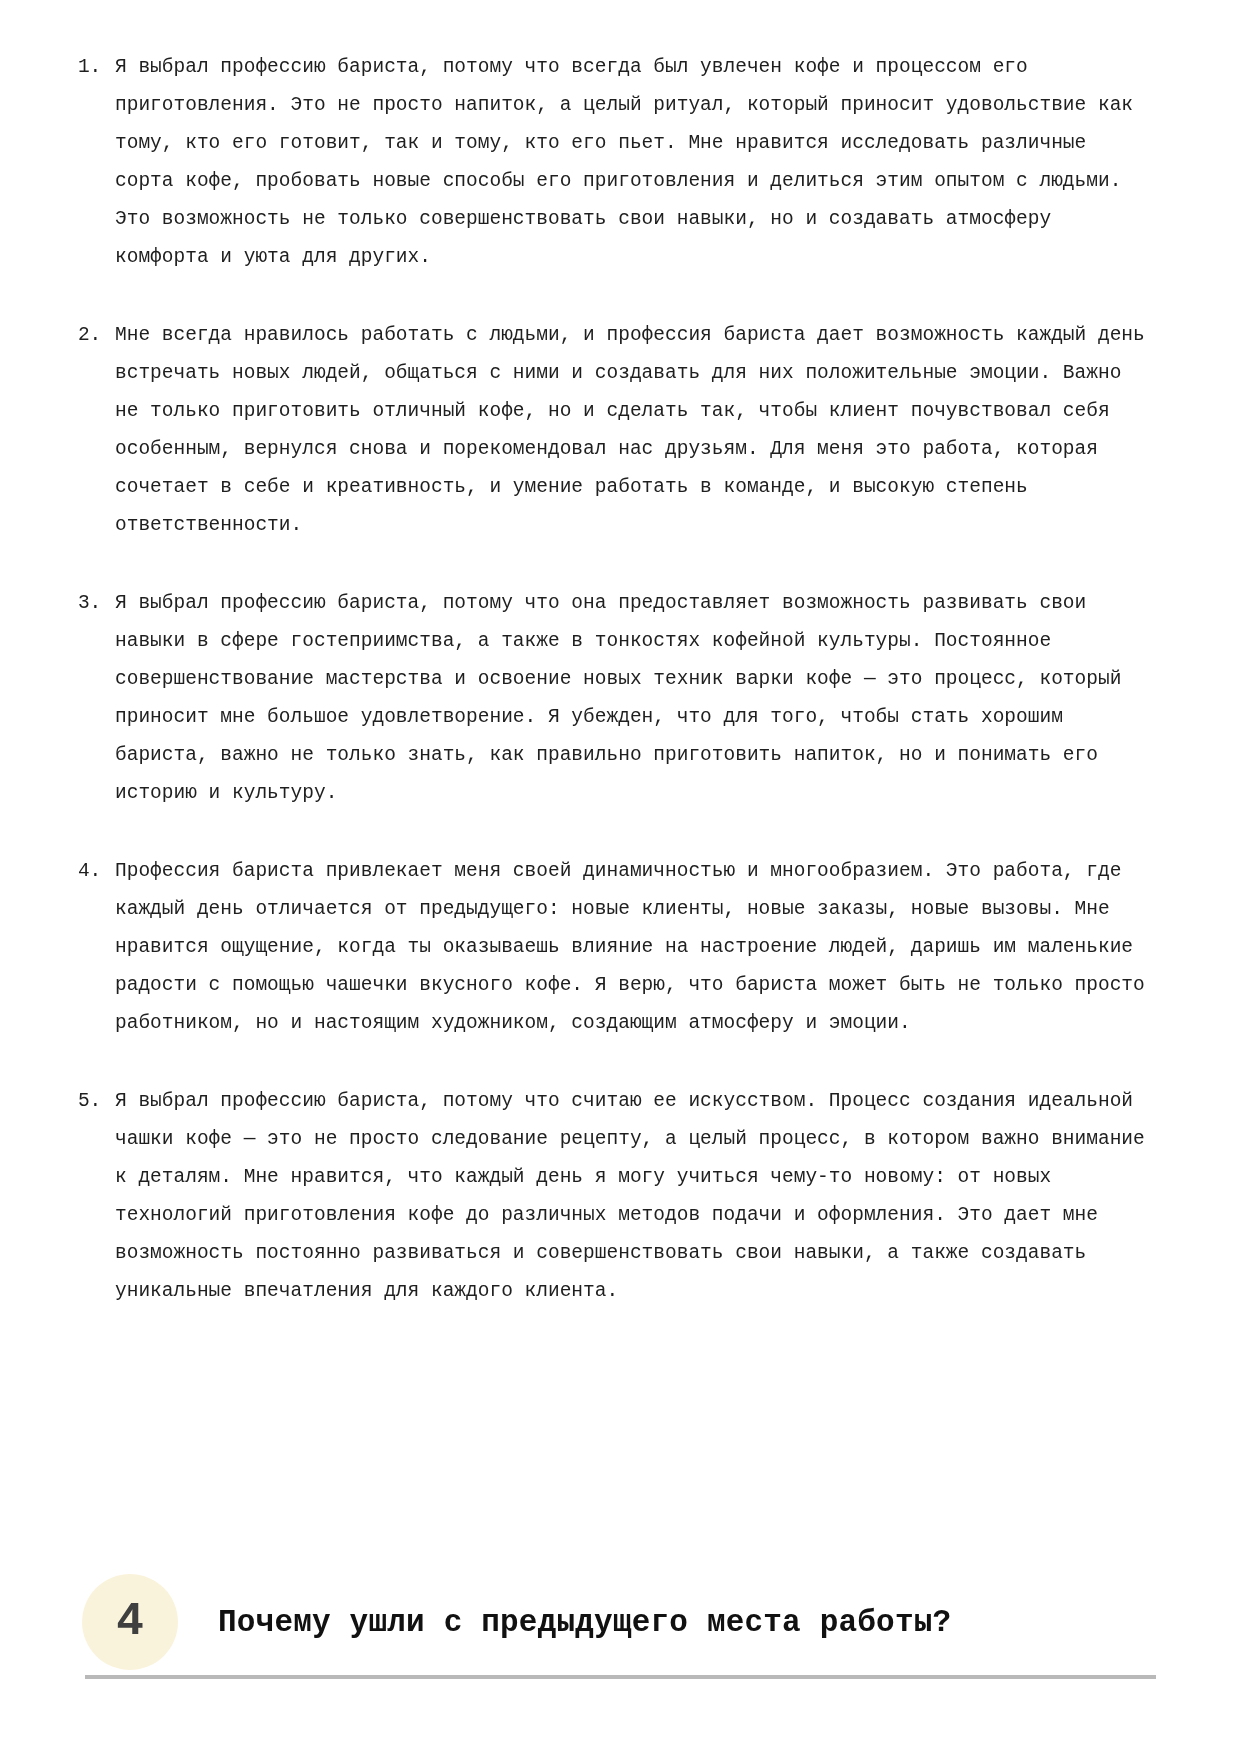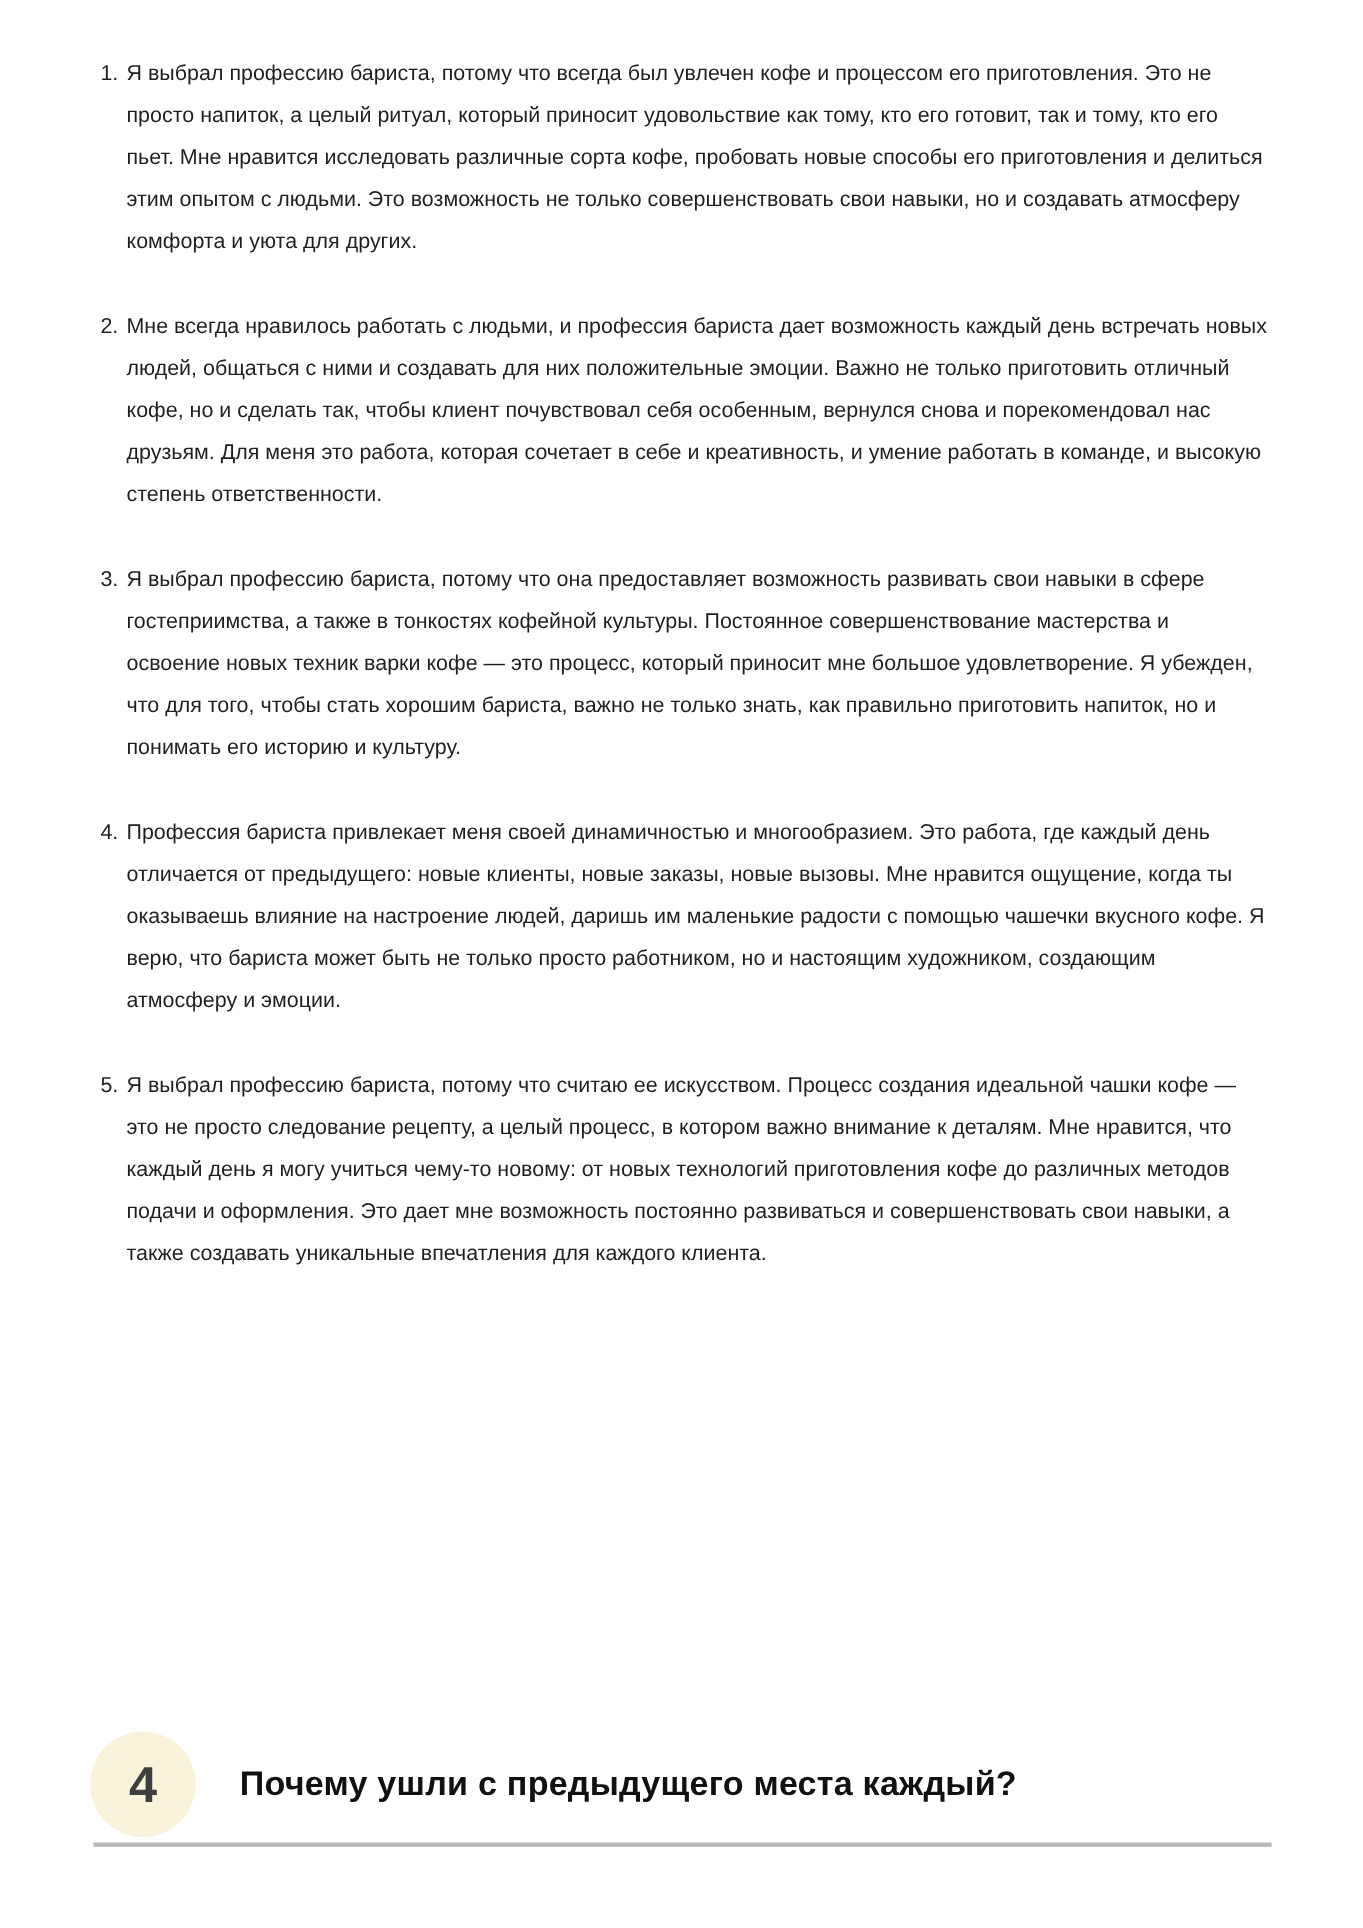--- a/index.html
+++ b/index.html
@@ -5,21 +5,21 @@
   html, body {
     margin: 0;
     padding: 0;
     background: #ffffff;
   }
   .page {
     position: relative;
     width: 1177px;
     height: 1753px;
     background: #ffffff;
-    font-family: Liberation Sans, sans-serif;
+    font-family: Liberation Mono, monospace;
     color: #1f1f1f;
     overflow: hidden;
   }
   ol.answers {
     position: absolute;
     top: 48px;
     left: 0;
     width: 1040px;
     margin: 0;
     padding: 0 0 0 113px;
@@ -96,18 +96,18 @@
     </li>
     <li>
       <span>Я выбрал профессию бариста, потому что считаю ее искусством. Процесс создания идеальной чашки кофе — это не просто следование рецепту, а целый процесс, в котором важно внимание к деталям. Мне нравится, что каждый день я могу учиться чему-то новому: от новых технологий приготовления кофе до различных методов подачи и оформления. Это дает мне возможность постоянно развиваться и совершенствовать свои навыки, а также создавать уникальные впечатления для каждого клиента.</span>
     </li>
   </ol>
 
   <div class="section-header">
     <div class="badge">
       <span>4</span>
     </div>
-    <h2 class="section-title">Почему ушли с предыдущего места каждый?</h2>
+    <h2 class="section-title">Почему ушли с предыдущего места работы?</h2>
   </div>
 
   <hr class="divider">
 
 </div>
 
 </body></html>

